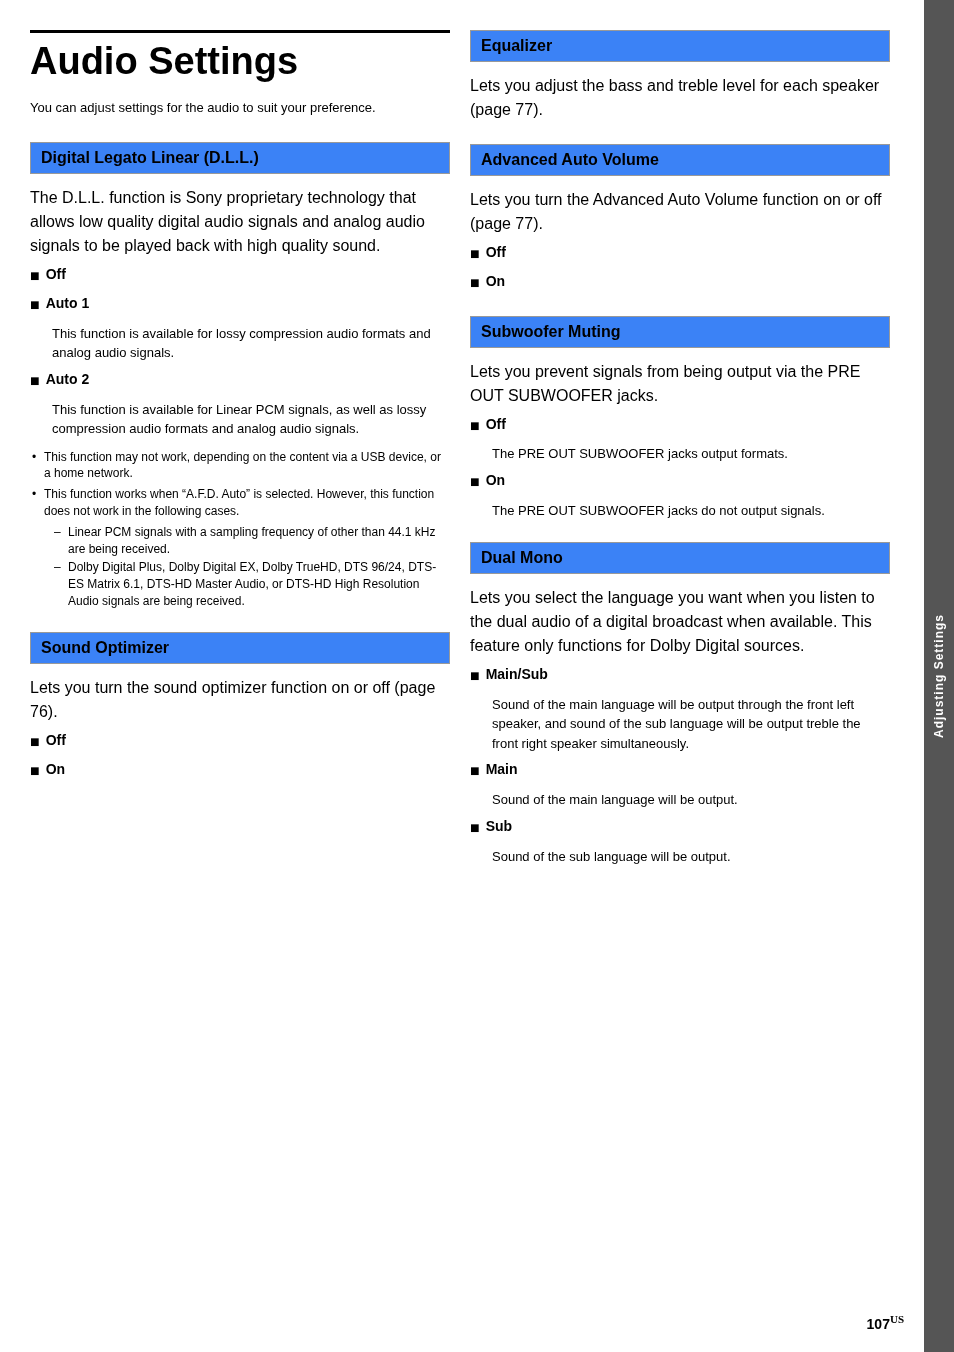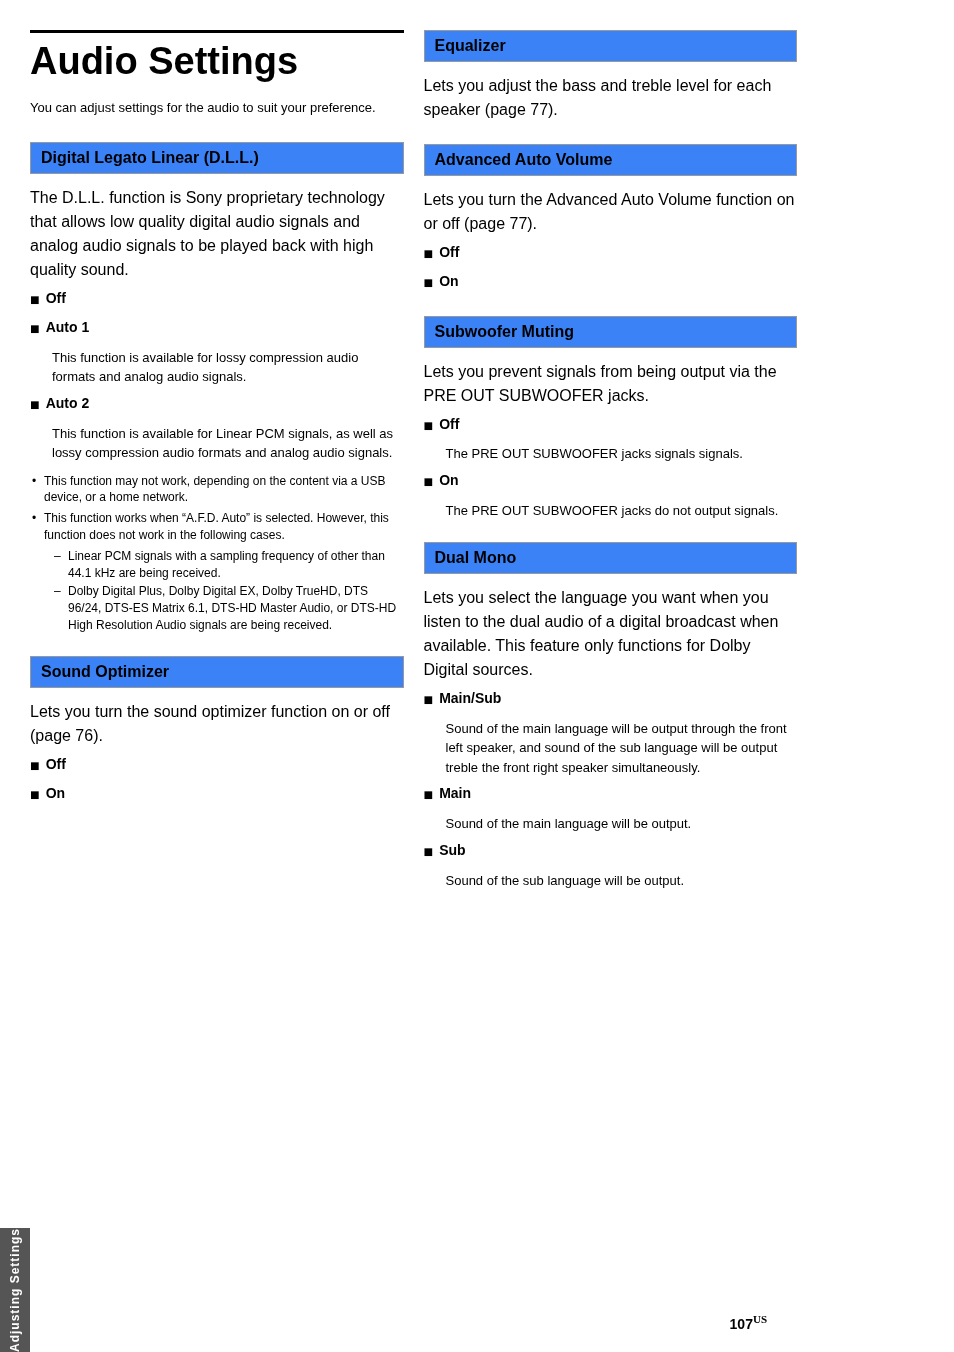--- a/index.html
+++ b/index.html
@@ -8,24 +8,23 @@
       font-size: 13px;
       background: #fff;
       color: #000;
       width: 954px;
       min-height: 1352px;
       position: relative;
       overflow: hidden;
     }
     .page-container {
       display: flex;
-      width: 817px;
+      width: 954px;
       min-height: 1352px;
       position: relative;
-      flex-direction: column;
     }
     .main-content {
       display: flex;
       flex: 1;
       padding: 30px 20px 30px 30px;
       gap: 20px;
     }
     .left-column {
       flex: 1;
       max-width: 420px;
@@ -241,21 +240,21 @@
       </div>
 
       <div class="section-block">
         <div class="section-header">Subwoofer Muting</div>
         <p class="section-body">Lets you prevent signals from being output via the PRE OUT SUBWOOFER jacks.</p>
 
         <div class="option-item">
           <span class="option-icon">■</span>
           <span class="option-label">Off</span>
         </div>
-        <div class="option-desc">The PRE OUT SUBWOOFER jacks signals signals.</div>
+        <div class="option-desc">The PRE OUT SUBWOOFER jacks output formats.</div>
 
         <div class="option-item">
           <span class="option-icon">■</span>
           <span class="option-label">On</span>
         </div>
         <div class="option-desc">The PRE OUT SUBWOOFER jacks do not output signals.</div>
       </div>
 
       <div class="section-block">
         <div class="section-header">Dual Mono</div>

